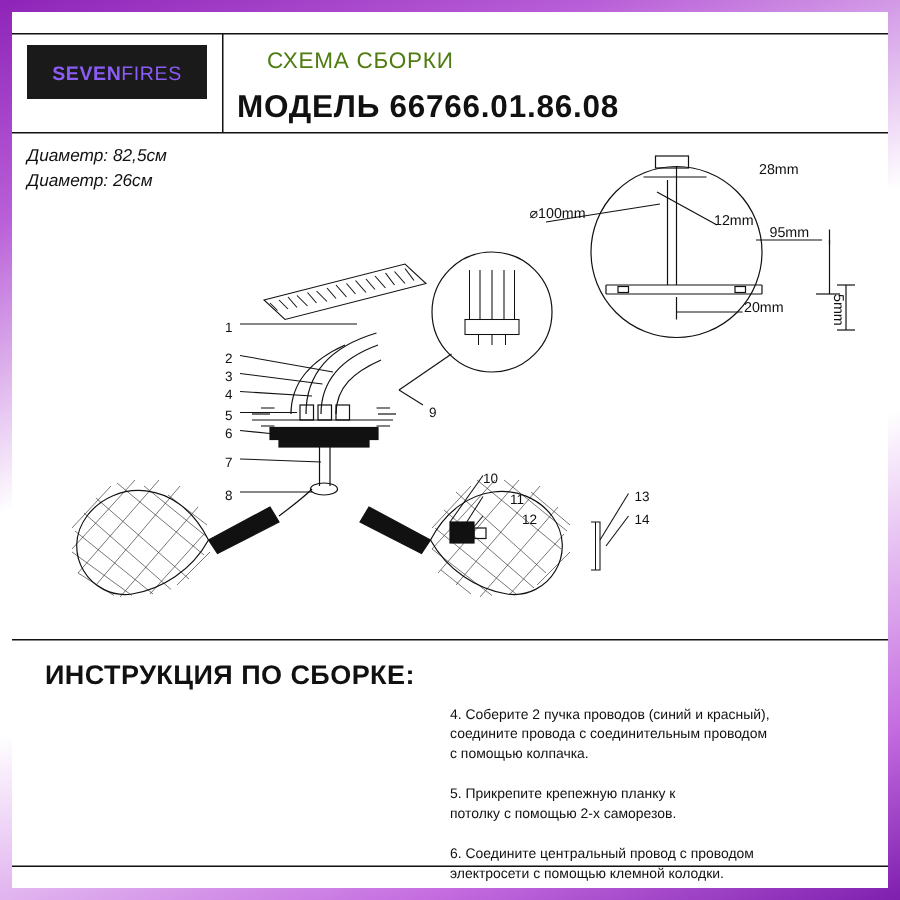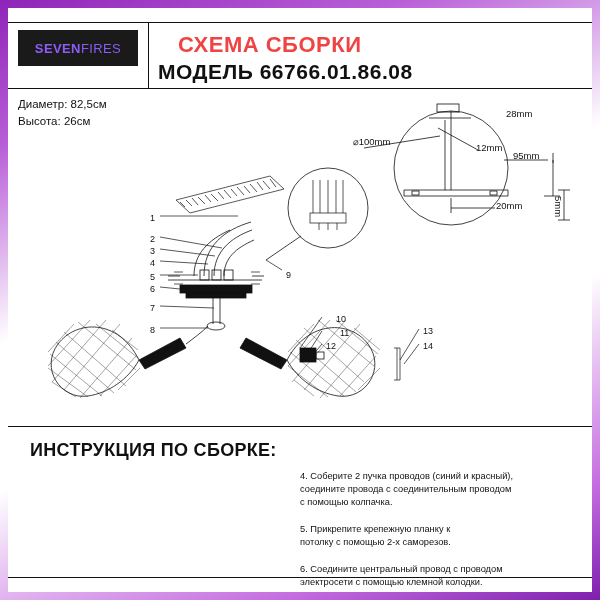--- a/index.html
+++ b/index.html
@@ -25,29 +25,29 @@
   .logo{
     position:absolute;left:10px;top:22px;width:120px;height:36px;
     background:#1a1a1a;color:#8b5cf6;
     display:flex;align-items:center;justify-content:center;
     font-size:13px;letter-spacing:.4px;
   }
   .logo b{font-weight:bold;}
   .logo span{font-weight:normal;}
   .title1{
     position:absolute;left:170px;top:24px;
-    font-size:22px;font-weight:bold;color:#ef4444;letter-spacing:.5px;
+    font-size:15px;font-weight:normal;color:#4d7c0f;letter-spacing:.5px;
   }
   .title2{
     position:absolute;left:150px;top:52px;
     font-size:21px;font-weight:bold;color:#111;letter-spacing:.5px;
   }
   .dims{
     position:absolute;left:10px;top:88px;
-    font-size:11.5px;color:#111;line-height:17px;
+    font-size:11.5px;color:#111;line-height:17px;font-style:italic;
   }
   
   .hline{position:absolute;background:#111;height:1px;}
   .vline{position:absolute;background:#111;width:1px;}
   
   .draw{position:absolute;left:0;top:0;width:584px;height:584px;}
   
   .instr-title{
     position:absolute;left:22px;top:432px;
     font-size:18px;font-weight:bold;color:#111;letter-spacing:.3px;
@@ -74,21 +74,21 @@
     <div class="logo">
       <b>SEVEN</b>
         <span>FIRES</span>
     </div>
 
     <div class="title1">СХЕМА СБОРКИ</div>
     <div class="title2">МОДЕЛЬ 66766.01.86.08</div>
 
     <div class="dims">
       <div>Диаметр: 82,5см</div>
-      <div>Высота: 26см</div>
+      <div>Диаметр: 26см</div>
     </div>
 
     <div class="hline" style="left:0;top:14px;width:584px;"></div>
     <div class="hline" style="left:0;top:80px;width:584px;"></div>
     <div class="hline" style="left:0;top:418px;width:584px;"></div>
     <div class="hline" style="left:0;top:569px;width:584px;"></div>
     <div class="vline" style="left:140px;top:14px;height:66px;"></div>
 
     <svg class="draw" viewBox="0 0 584 584">
       <g stroke="#111" fill="none" stroke-width="0.8">
@@ -264,23 +264,23 @@
     <div id="callouts">
         <div class="lbl" style="left: 142px; top: 205px;">1</div>
         <div class="lbl" style="left: 142px; top: 226px;">2</div>
         <div class="lbl" style="left: 142px; top: 238px;">3</div>
         <div class="lbl" style="left: 142px; top: 250px;">4</div>
         <div class="lbl" style="left: 142px; top: 264px;">5</div>
         <div class="lbl" style="left: 142px; top: 276px;">6</div>
         <div class="lbl" style="left: 142px; top: 295px;">7</div>
         <div class="lbl" style="left: 142px; top: 317px;">8</div>
         <div class="lbl" style="left: 278px; top: 262px;">9</div>
-        <div class="lbl" style="left: 328px; top: 306px; text-align: right;">10</div>
+        <div class="lbl" style="left: 314px; top: 306px; text-align: right;">10</div>
         <div class="lbl" style="left: 332px; top: 320px;">11</div>
-        <div class="lbl" style="left: 318px; top: 333px;">12</div>
+        <div class="lbl" style="left: 318px; top: 333px; padding-left: 22px;">12</div>
         <div class="lbl" style="left: 415px; top: 318px;">13</div>
         <div class="lbl" style="left: 415px; top: 333px;">14</div>
       </div>
 
     <div class="instr-title">ИНСТРУКЦИЯ ПО СБОРКЕ:</div>
     <div class="col-r" id="col-right">
         <div class="step">4. Соберите 2 пучка проводов (синий и красный),<br>соедините провода с соединительным проводом<br>с помощью колпачка.</div>
         <div class="step">5. Прикрепите крепежную планку к<br>потолку с помощью 2-х саморезов.</div>
         <div class="step">6. Соедините центральный провод с проводом<br>электросети с помощью клемной колодки.</div>
       </div>

